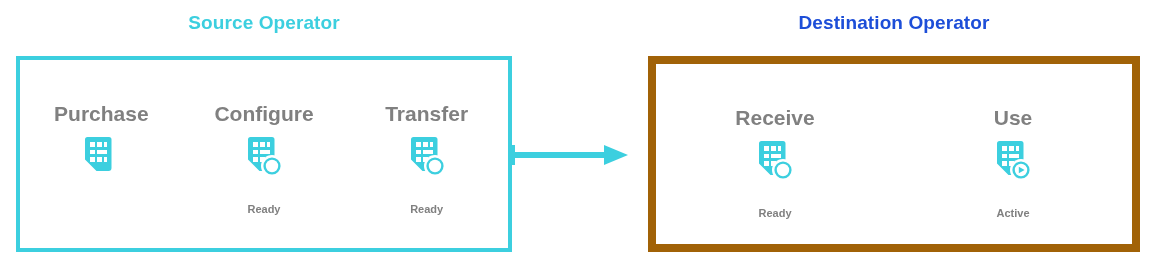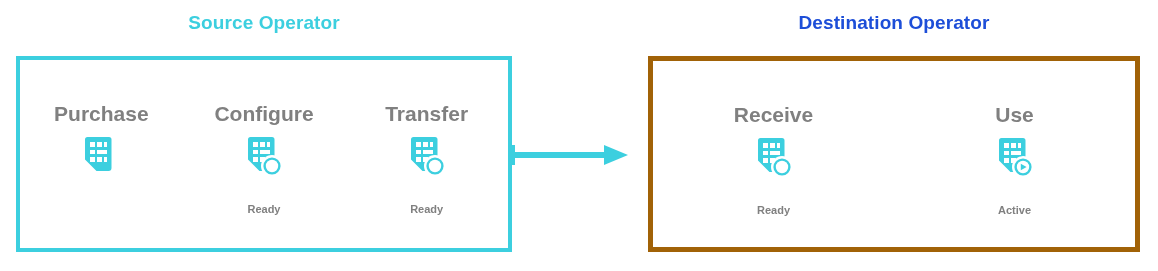--- a/index.html
+++ b/index.html
@@ -56,21 +56,21 @@
     top: 56px;
     width: 496px;
     height: 196px;
     border: 4px solid #3ccfdf;
   }
   #panel-destination {
     left: 648px;
     top: 56px;
     width: 492px;
     height: 196px;
-    border: 5px solid #a16207;
+    border: 8px solid #a16207;
   }
 
   
   .steps {
     position: absolute;
     left: 0;
     top: 0;
     width: 100%;
     height: 100%;
     display: flex;

